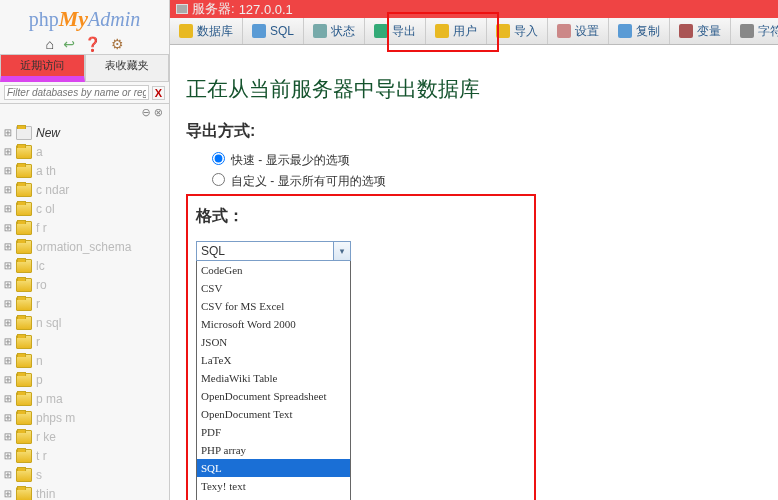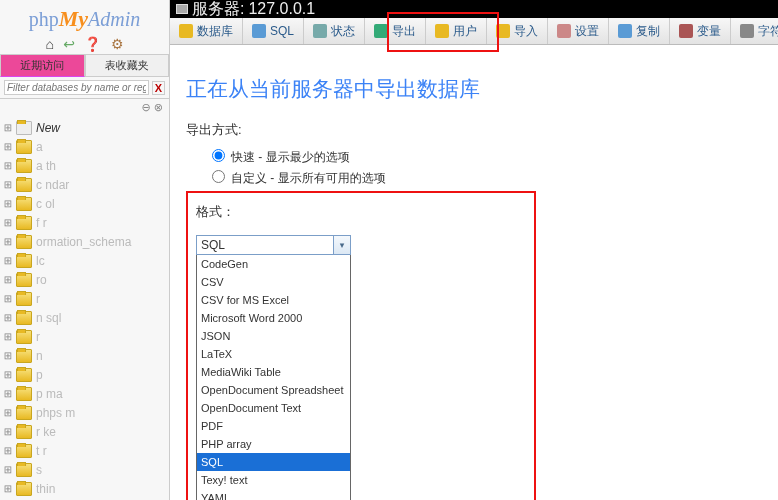--- a/index.html
+++ b/index.html
@@ -37,22 +37,22 @@
     background: #f0f0f0;
   }
   .nav-tabs div {
     flex: 1;
     text-align: center;
     padding: 3px 0;
     border: 1px solid #ccc;
     cursor: pointer;
   }
   .nav-tabs div.active {
-    background: #ec4899;
-    border-bottom: 1px solid #d946ef;
+    background: #ef4444;
+    border-bottom: 6px solid #d946ef;
   }
   .filter-row {
     border-bottom: 1px solid #ccc;
     padding: 3px 4px;
     display: flex;
     align-items: center;
   }
   .filter-row input {
     flex: 1;
     font-size: 10px;
@@ -126,23 +126,23 @@
   .tree-item.blur .lbl { color:#bbb; }
   
   .main {
     position: absolute;
     left: 170px; top: 0;
     width: 608px;
     height: 500px;
     background: #fff;
   }
   .server-bar {
-    background: #000000;
+    background: #ef4444;
     color: #eee;
-    font-size: 16px;
+    font-size: 13px;
     padding: 2px 6px;
     height: 18px;
     display: flex;
     align-items: center;
   }
   .server-bar .srv-icon {
     width: 12px; height: 10px;
     background: #aaa;
     border: 1px solid #ddd;
     margin-right: 4px;
@@ -173,26 +173,26 @@
     border: 2px solid #e11;
     position: absolute;
   }
   
   .page {
     padding: 18px 16px;
   }
   h2.page-title {
     font-size: 21px;
     font-weight: normal;
-    color: #3b82f6;
+    color: #14532d;
     margin: 12px 0 18px;
   }
   .section-label {
-    font-weight: normal;
-    font-size: 13px;
+    font-weight: bold;
+    font-size: 16px;
     margin: 8px 0 10px;
   }
   .radio-row {
     margin: 4px 0 4px 26px;
     font-size: 12px;
     display: flex;
     align-items: flex-start;
   }
   .radio-row input { margin-right: 6px; }
   
@@ -227,20 +227,21 @@
   .dropdown {
     border: 1px solid #666;
     border-top: none;
     width: 155px;
     background: #fff;
     font-size: 11px;
   }
   .dropdown .opt {
     padding: 3px 4px;
     cursor: pointer;
+    font-family: Liberation Serif, serif;
   }
   .dropdown .opt.selected {
     background: #1a6fd6;
     color: #fff;
   }
 </style>
 </head>
 <body>
 
 <div class="sidebar">

